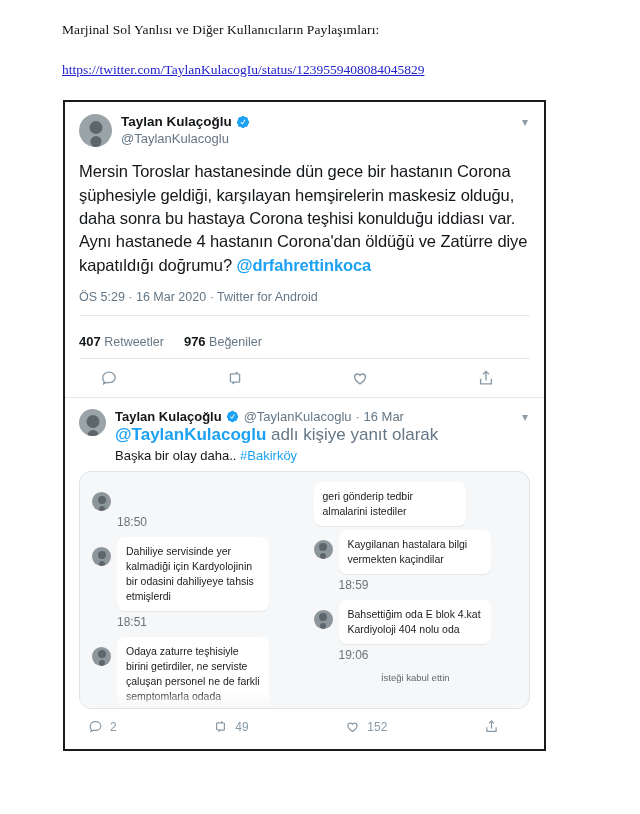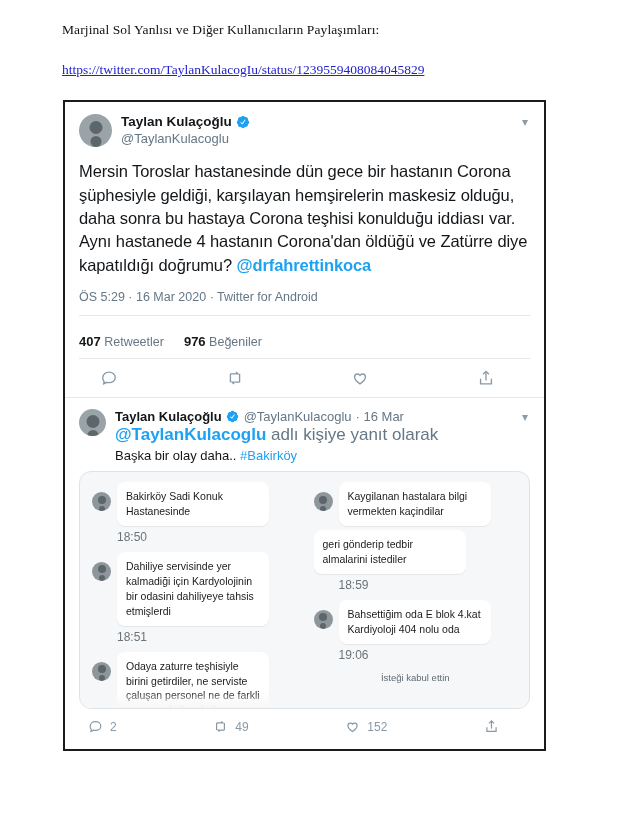--- a/index.html
+++ b/index.html
@@ -302,43 +302,42 @@
           <div class="rh-text"><span>Başka bir olay daha.. </span><span class="tag">#Bakirköy</span></div>
         </div>
         <div class="caret">▾</div>
       </div>
 
       <div class="chat">
         <div class="chat-cols">
           <div class="chat-col">
             <div class="bubble-row">
               <div class="chat-ava"></div>
-              <div class="bubble">Bakirköy Sadi Konuk Hastanesinde</div>
             </div>
             <div class="ts">18:50</div>
 
             <div class="bubble-row">
               <div class="chat-ava"></div>
               <div class="bubble">Dahiliye servisinde yer kalmadiği için Kardyolojinin bir odasini dahiliyeye tahsis etmişlerdi</div>
             </div>
             <div class="ts">18:51</div>
 
             <div class="bubble-row">
               <div class="chat-ava"></div>
               <div class="bubble">Odaya zaturre teşhisiyle birini getirdiler, ne serviste çaluşan personel ne de farkli semptomlarla odada</div>
             </div>
           </div>
 
           <div class="chat-col">
             <div class="bubble-row">
+              <div class="bubble">geri gönderip tedbir almalarini istediler</div>
+            </div>
+            <div class="bubble-row">
               <div class="chat-ava"></div>
               <div class="bubble">Kaygilanan hastalara bilgi vermekten kaçindilar</div>
-            </div>
-            <div class="bubble-row">
-              <div class="bubble">geri gönderip tedbir almalarini istediler</div>
             </div>
             <div class="ts">18:59</div>
 
             <div class="bubble-row">
               <div class="chat-ava"></div>
               <div class="bubble">Bahsettiğim oda E blok 4.kat Kardiyoloji 404 nolu oda</div>
             </div>
             <div class="ts">19:06</div>
 
             <div class="sys">İsteği kabul ettin</div>

